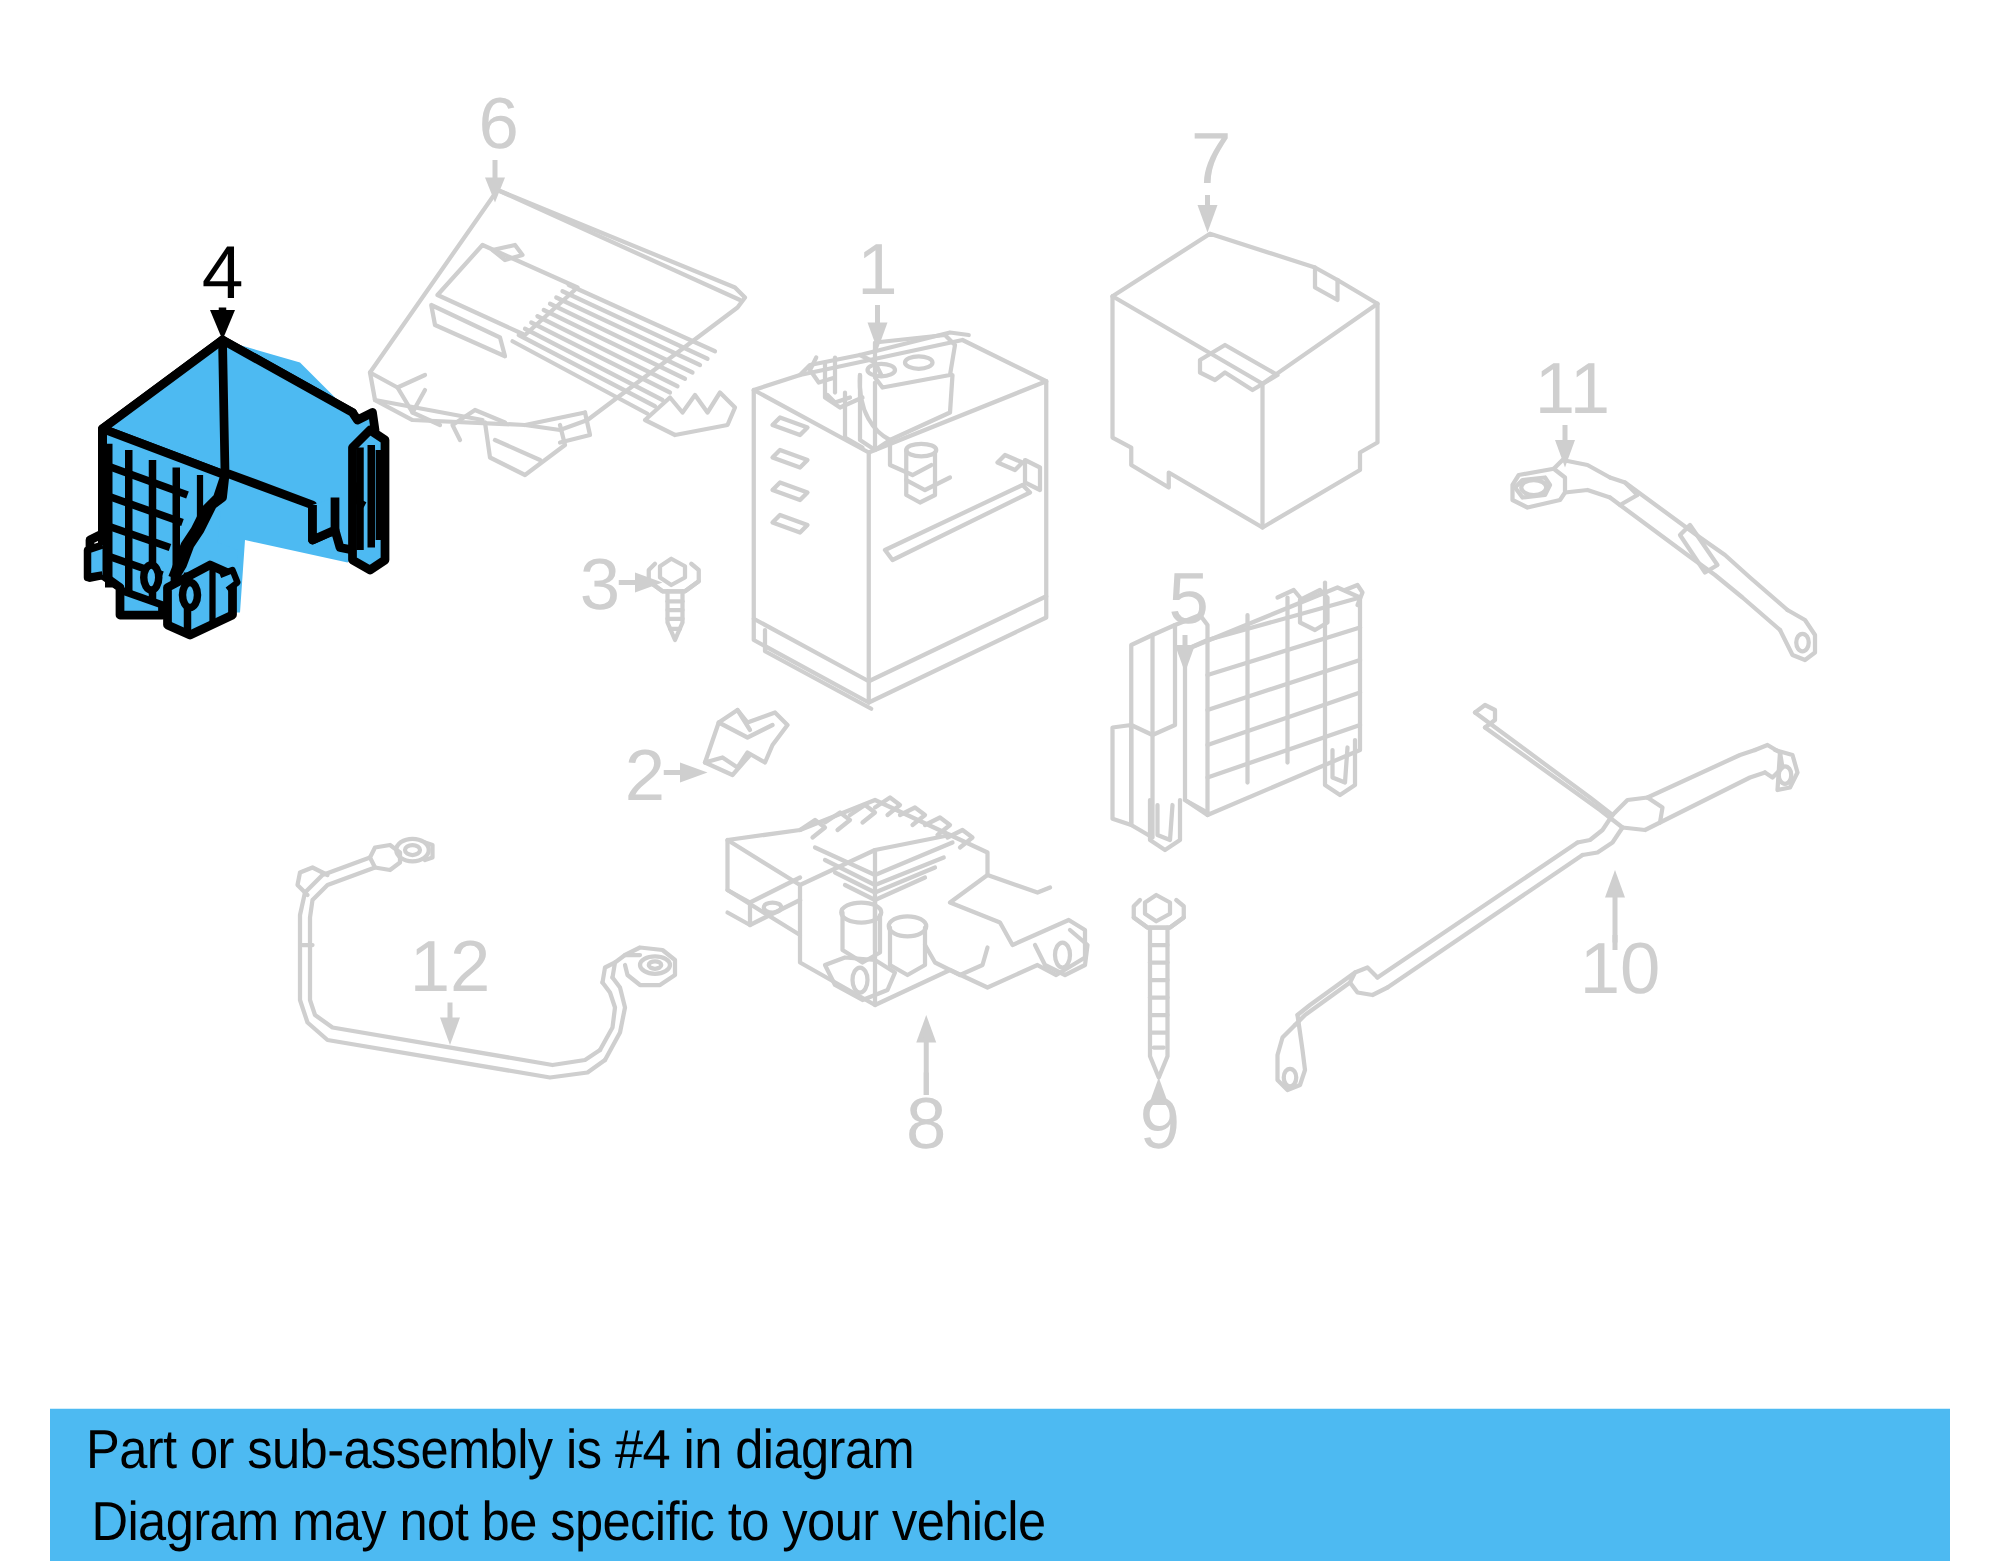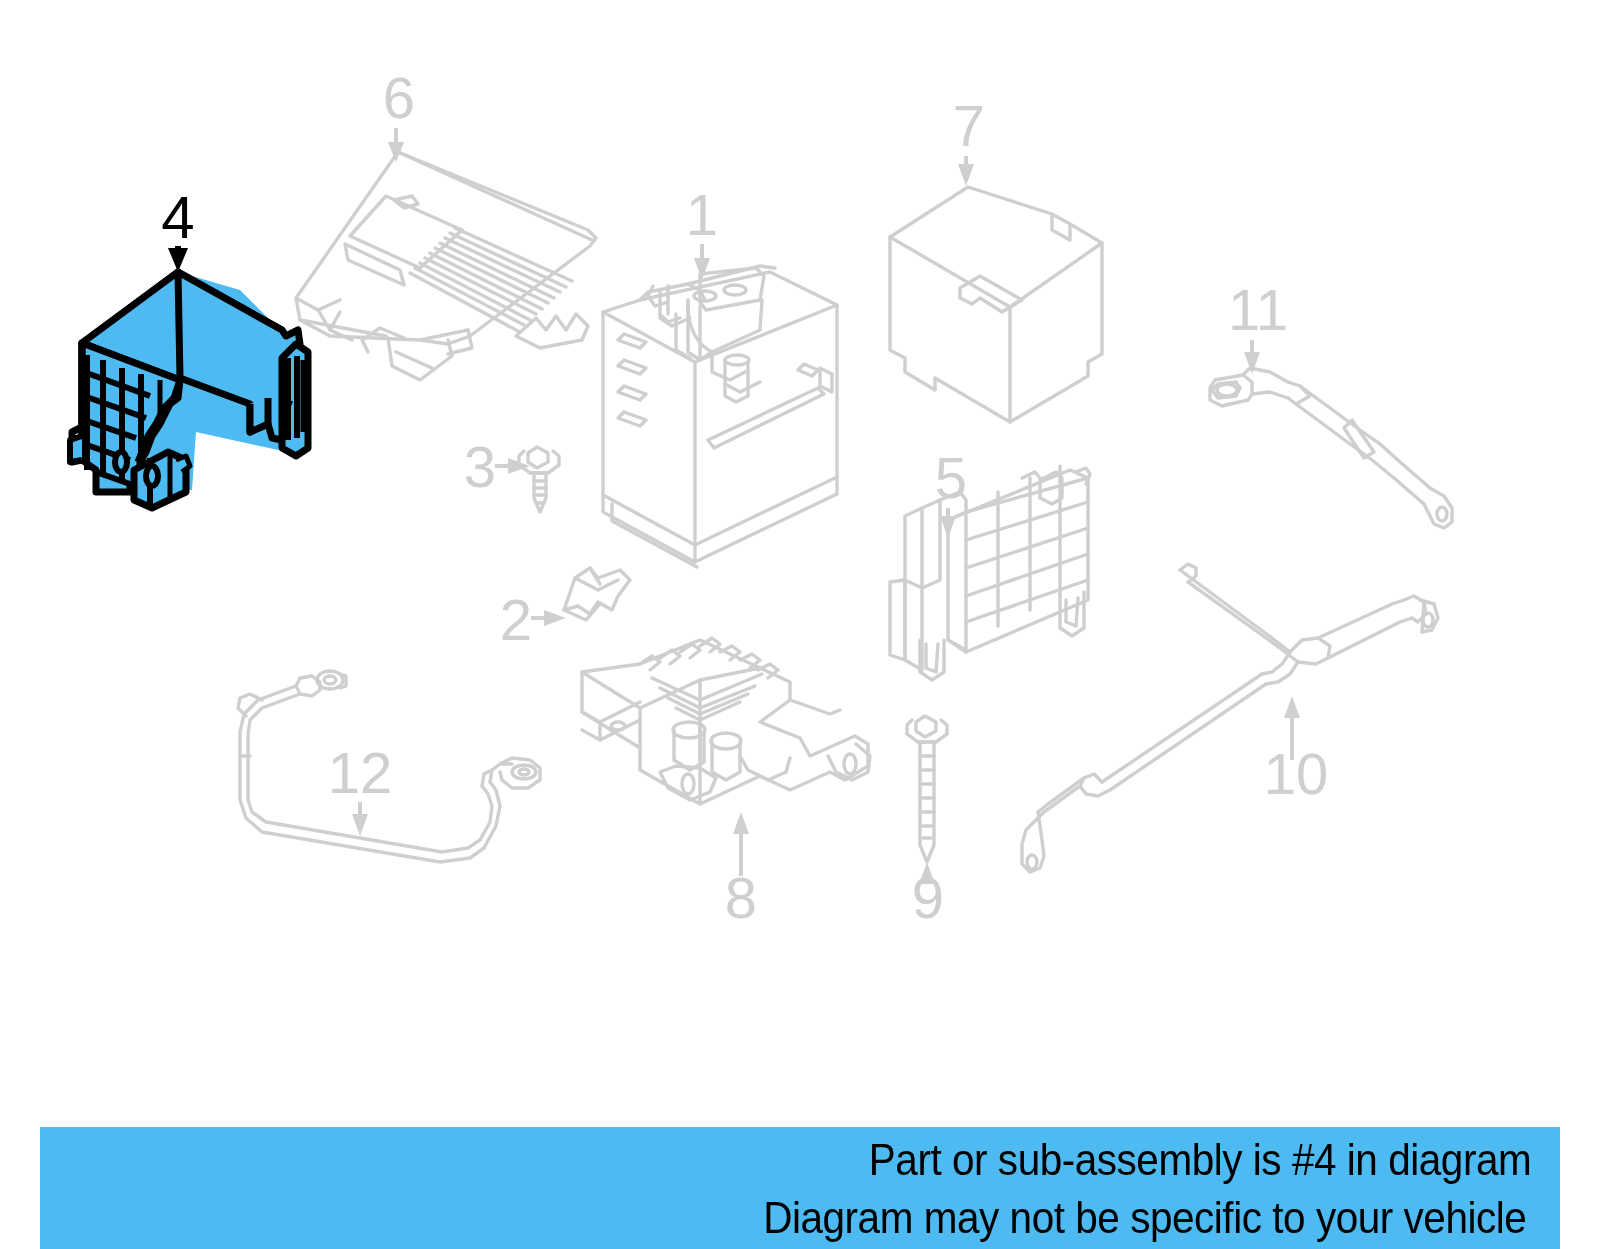--- a/index.html
+++ b/index.html
@@ -27,21 +27,21 @@
   }
   .banner {
     position: absolute;
     left: 40px;
     top: 1127px;
     width: 1520px;
     height: 122px;
     background: #4DBAF2;
     display: flex;
     flex-direction: column;
-    align-items: flex-end;
+    align-items: flex-start;
     justify-content: flex-start;
     box-sizing: border-box;
     padding-top: 4px;
   }
   .banner-line {
     color: #000000;
     font-family: "Liberation Sans Narrow", "Liberation Sans", sans-serif;
     font-size: 44px;
     line-height: 58px;
     letter-spacing: -0.5px;

